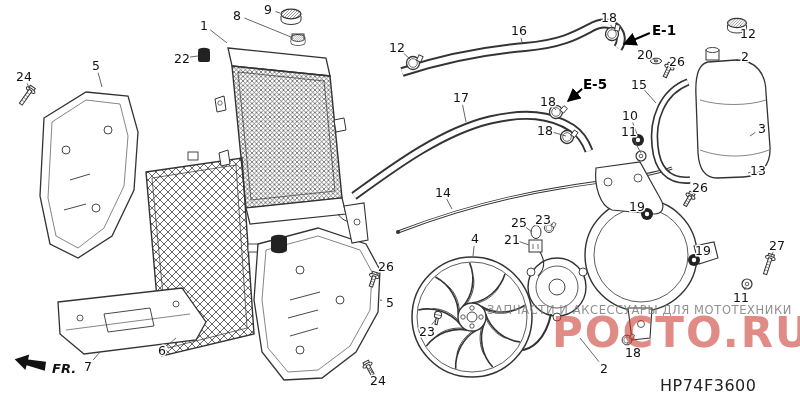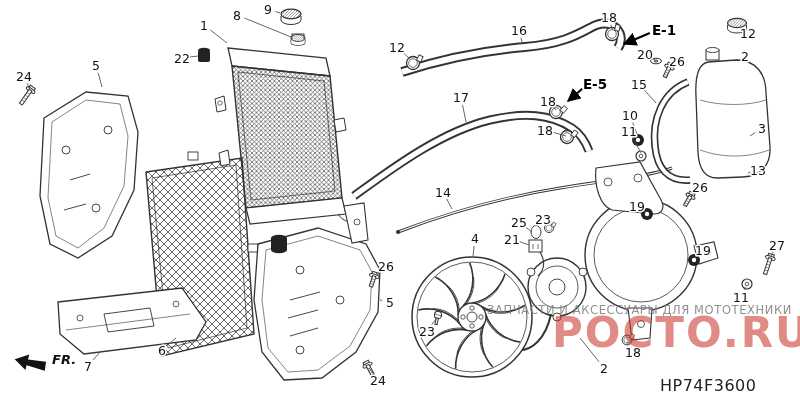--- a/index.html
+++ b/index.html
@@ -13,21 +13,21 @@
   .reflabel{font:bold 13.5px "DejaVu Sans",sans-serif;fill:#000;text-anchor:middle;
             paint-order:stroke;stroke:#fff;stroke-width:3px;}
   .leader{stroke:#555;stroke-width:0.9;}
   .refarrow{stroke:#000;stroke-width:2.1;}
   .wm-line{position:absolute;left:487px;top:303px;font-size:11.5px;letter-spacing:0.6px;
            color:rgba(125,125,125,0.85);white-space:nowrap;z-index:5;pointer-events:none;}
   .wm-logo{position:absolute;left:552px;top:308px;font-size:42px;font-weight:bold;letter-spacing:2px;
            color:rgba(198,44,34,0.55);white-space:nowrap;z-index:5;pointer-events:none;}
   .part-code{position:absolute;left:660px;top:376px;font-size:16px;color:#222;
              letter-spacing:0.5px;z-index:4;}
-  .fr{position:absolute;left:12px;top:352px;display:flex;align-items:flex-start;gap:4px;z-index:4;}
+  .fr{position:absolute;left:12px;top:352px;display:flex;align-items:flex-end;gap:4px;z-index:4;}
   .fr span{font-weight:bold;font-style:italic;font-size:13px;color:#111;}
 </style>
 </head>
 <body>
 
 <div class="stage">
 
   <svg class="base" width="800" height="400" viewBox="0 0 800 400">
     <defs>
       <pattern id="core" width="4.5" height="4.5" patternUnits="userSpaceOnUse">

